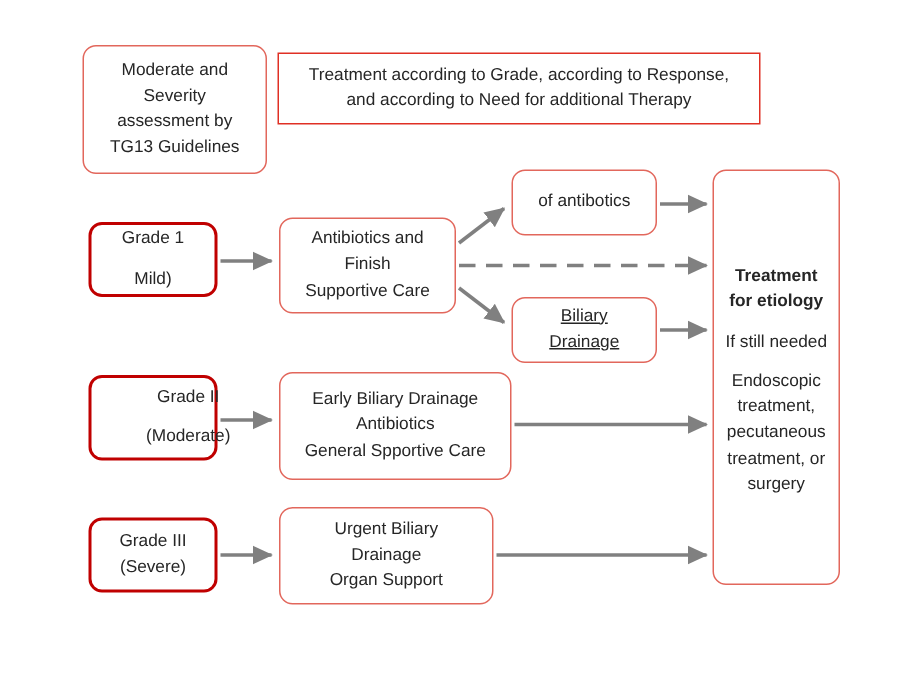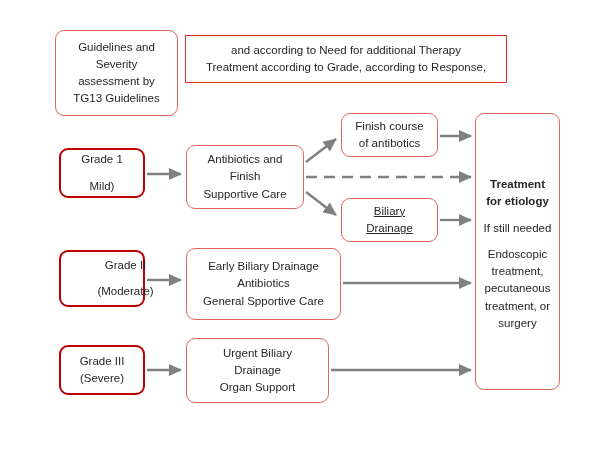--- a/index.html
+++ b/index.html
@@ -55,45 +55,44 @@
     pointer-events: none;
   }
   .arrow svg { display: block; overflow: visible; }
 </style>
 </head>
 <body>
 
 <div id="canvas">
 
   <div class="box soft-box" style="left:55px; top:30px; width:123px; height:86px;">
-    <span class="line">Guidelines and</span>
+    <span class="line">Moderate and</span>
     <span class="line">Severity</span>
     <span class="line">assessment by</span>
     <span class="line">TG13 Guidelines</span>
   </div>
 
   <div class="box rect-box" style="left:185px; top:35px; width:322px; height:48px;">
+    <span class="line">Treatment according to Grade, according to Response,</span>
     <span class="line">and according to Need for additional Therapy</span>
-    <span class="line">Treatment according to Grade, according to Response,</span>
   </div>
 
   <div class="box grade-box" style="left:59px; top:148px; width:86px; height:50px;">
     <span class="line">Grade 1</span>
     <span class="gap"></span>
     <span class="line">Mild)</span>
   </div>
 
   <div class="box soft-box" style="left:186px; top:145px; width:118px; height:64px;">
     <span class="line">Antibiotics and</span>
     <span class="line">Finish</span>
     <span class="line">Supportive Care</span>
   </div>
 
   <div class="box soft-box" style="left:341px; top:113px; width:97px; height:44px;">
-    <span class="line">Finish course</span>
     <span class="line">of antibotics</span>
   </div>
 
   <div class="box soft-box" style="left:341px; top:198px; width:97px; height:44px;text-decoration:underline;">
     <span class="line">Biliary</span>
     <span class="line">Drainage</span>
   </div>
 
   <div class="box grade-box" style="left:59px; top:250px; width:86px; height:57px;padding-left:47px;">
     <span class="line">Grade II</span>

